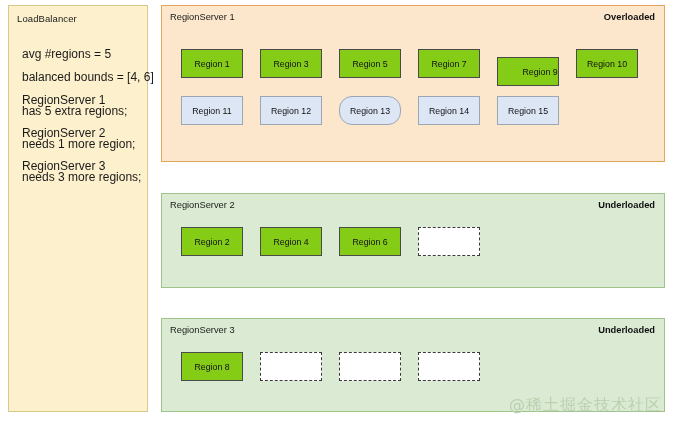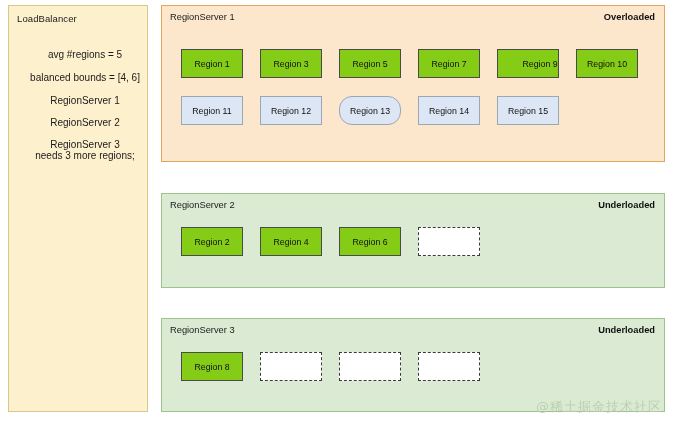--- a/index.html
+++ b/index.html
@@ -16,21 +16,21 @@
   .lb-panel{
     position:absolute;left:8px;top:5px;width:140px;height:407px;
     background:#fdf0cd;border:1px solid #d8c88a;box-sizing:border-box;
   }
   .lb-title{
     position:absolute;left:8px;top:7px;
     font-size:9.5px;color:#1a1a1a;letter-spacing:0.1px;white-space:nowrap;
   }
   .lb-body{
     position:absolute;left:13px;top:43px;width:126px;
-    font-size:10px;color:#1a1a1a;line-height:11px;text-align:center;
+    font-size:12px;color:#1a1a1a;line-height:11px;
   }
   .lb-line{white-space:nowrap;}
   .lb-gap{height:12px;}
   .lb-gap-s{height:11px;}
 
   
   .rs-panel{position:absolute;box-sizing:border-box;}
   .rs-panel.orange{background:#fce6cc;border:1px solid #e0a75c;}
   .rs-panel.green{background:#dbebd3;border:1px solid #9ec48c;}
 
@@ -54,55 +54,57 @@
     display:flex;align-items:center;justify-content:center;
     font-size:8.8px;color:#111;white-space:nowrap;
   }
   .rbox.white{background:#84cc16;border:1.4px solid #4a4a4a;}
   .rbox.blue{background:#dce6f4;border:1.2px solid #9aa7b5;}
   .rbox.empty{background:#ffffff;border:1.3px dashed #3a3a3a;}
 
   
   .watermark{
     position:absolute;right:14px;bottom:8px;
-    font-size:13px;color:#b9cfae;letter-spacing:1px;
+    font-size:16px;color:#b9cfae;letter-spacing:1px;
     font-family:"DejaVu Sans",sans-serif;white-space:nowrap;
     opacity:.95;
   }
 </style>
 </head>
 <body>
 
 <div id="canvas">
 
   <div class="lb-panel">
     <div class="lb-title">LoadBalancer</div>
     <div class="lb-body">
       <div class="lb-line">avg #regions = 5</div>
       <div class="lb-gap"></div>
       <div class="lb-line">balanced bounds = [4, 6]</div>
       <div class="lb-gap"></div>
       <div class="lb-line">RegionServer 1</div>
+      <div class="lb-line">has 5 extra regions;</div>
       <div class="lb-gap-s"></div>
       <div class="lb-line">RegionServer 2</div>
+      <div class="lb-line">needs 1 more region;</div>
       <div class="lb-gap-s"></div>
       <div class="lb-line">RegionServer 3</div>
       <div class="lb-line">needs 3 more regions;</div>
     </div>
   </div>
 
   <div id="rs1" class="rs-panel orange">
     <div class="rs-title">RegionServer 1</div>
     <div class="rs-status">Overloaded</div>
     <div class="region-row" id="rs1-row0" style="top: 43px;">
         <div class="rbox white" style="left: 19px; top: 0px;">Region 1</div>
         <div class="rbox white" style="left: 98px; top: 0px;">Region 3</div>
         <div class="rbox white" style="left: 177px; top: 0px;">Region 5</div>
         <div class="rbox white" style="left: 256px; top: 0px;">Region 7</div>
-        <div class="rbox white" style="left: 335px; top: 0px; padding-left: 24px;">Region 9</div>
+        <div class="rbox white" style="left: 335px; top: 8px; padding-left: 24px;">Region 9</div>
         <div class="rbox white" style="left: 414px; top: 0px;">Region 10</div>
       </div>
     <div class="region-row" id="rs1-row1" style="top: 90px;">
         <div class="rbox blue" style="left: 19px; top: 0px;">Region 11</div>
         <div class="rbox blue" style="left: 98px; top: 0px;">Region 12</div>
         <div class="rbox blue" style="left: 177px; top: 0px; border-radius: 13px;">Region 13</div>
         <div class="rbox blue" style="left: 256px; top: 0px;">Region 14</div>
         <div class="rbox blue" style="left: 335px; top: 0px;">Region 15</div>
       </div>
   </div>

